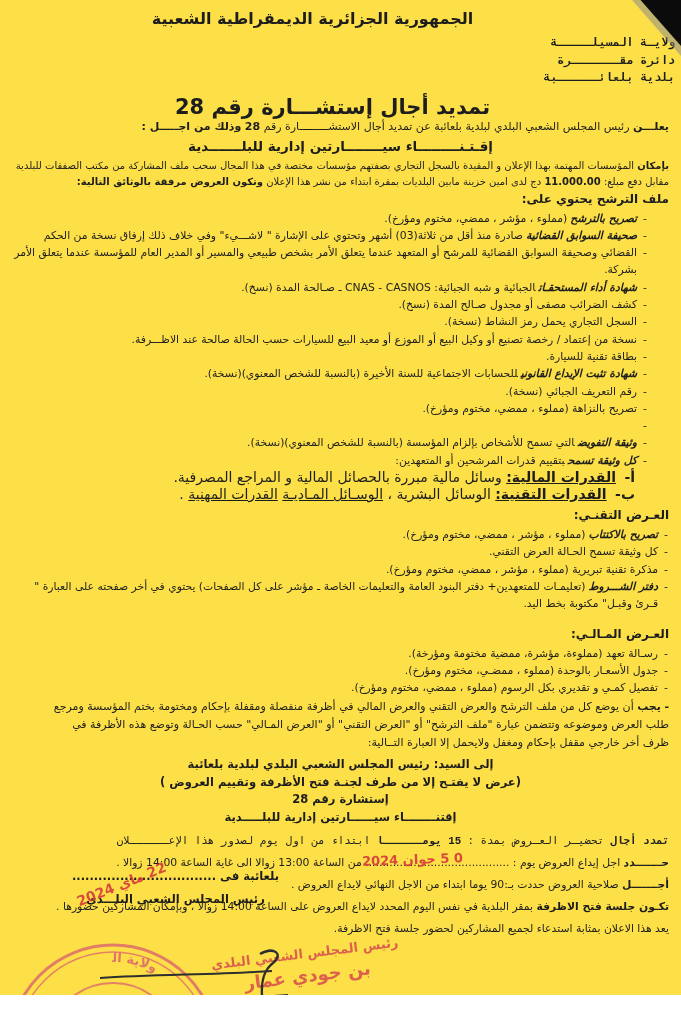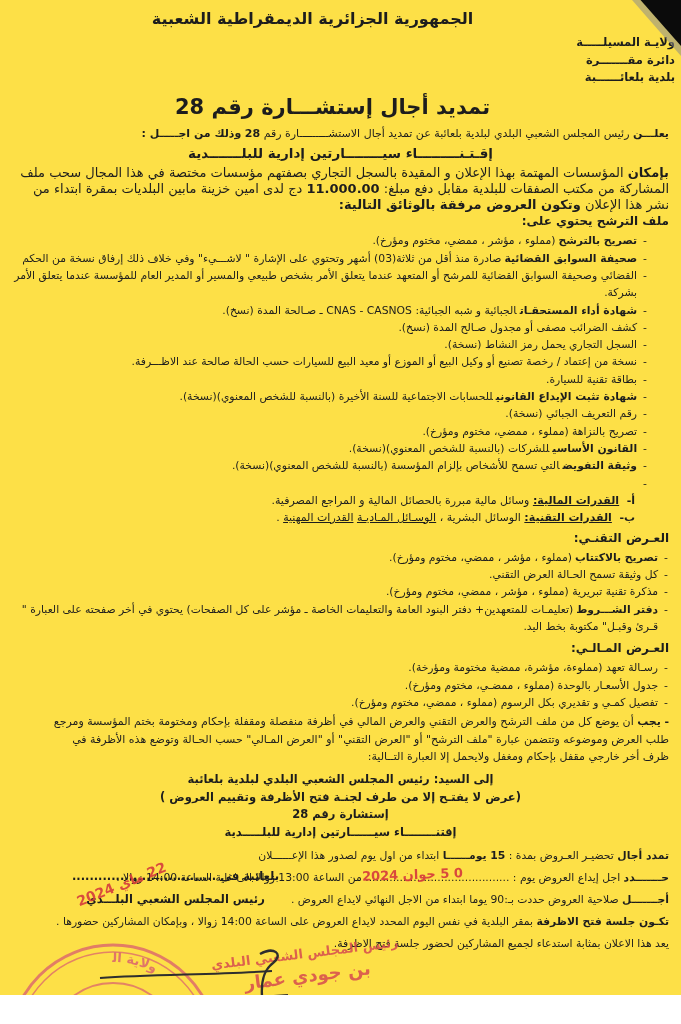--- a/index.html
+++ b/index.html
@@ -10,37 +10,37 @@
   }
   
   .corner-shadow{position:absolute;top:0;left:630px;width:51px;height:56px;background:#8d8d8d;
     clip-path:polygon(4% 0,100% 0,100% 100%);opacity:.55;}
   .corner-fold{position:absolute;top:0;left:636px;width:45px;height:48px;background:#0b0b0b;
     clip-path:polygon(10% 0,100% 0,100% 96%);}
   .edge-smudge{position:absolute;left:0;top:1004px;width:15px;height:20px;background:#979797;
     clip-path:polygon(0 0,100% 100%,0 100%);opacity:.55;}
 
   .republic{font-size:16px;font-weight:bold;text-align:center;padding-top:9px;transform:translateX(-28px);}
-  .authority{font-size:11.5px;font-weight:bold;text-align:right;line-height:17.5px;margin-top:6px;padding-left:6px;padding-right:6px;}
+  .authority{font-size:11.5px;font-weight:bold;text-align:right;line-height:17.5px;margin-top:6px;padding-left:6px;padding-right:6px;font-family:Liberation Mono, monospace;}
   .doc-title{font-size:21px;font-weight:bold;text-align:center;margin-top:8px;transform:translateX(-8px);}
 
   .line{padding:0 12px;line-height:15.5px;}
-  .intro{margin-top:7px;font-size:11px;padding-left:30px;}
+  .intro{font-size:11px;padding-left:30px;}
   .b{font-weight:bold;}
   .subject{font-size:13.5px;font-weight:bold;text-align:center;padding:3px 12px 0;line-height:19px;}
-  .notice{margin-top:2px;font-size:13px;line-height:15.8px;}
+  .notice{margin-top:2px;font-size:10px;line-height:15.8px;}
 
   .sec-heading{font-size:12px;font-weight:bold;padding:1px 12px;line-height:17px;}
   .list{padding:1px 34px 0 10px;}
   .list.flush{padding-right:13px;}
   .item{display:flex;gap:6px;font-size:10.8px;line-height:17.3px;align-items:flex-start;}
   .item .dash{flex:0 0 auto;}
-  .item .lead{font-weight:bold;margin-left:3px;}
+  .item .lead{font-weight:bold;margin-left:3px;font-style:italic;}
   .item .lead:empty{display:none;margin:0;}
-  .subitems{padding:0 46px 0 10px;font-size:11px;line-height:17px;}
+  .subitems{padding:0 46px 0 10px;font-size:14px;line-height:17px;}
   .subitems .slabel{font-weight:bold;margin-left:4px;}
   .u{text-decoration:underline;}
   .st{font-weight:bold;text-decoration:underline;}
 
   .address{margin-top:5px;text-align:center;font-weight:bold;font-size:11.5px;line-height:17.5px;}
 
   .close-line{padding:0 12px;font-size:10.8px;line-height:22px;position:relative;white-space:nowrap;}
   .close-line.center{}
   .deposit-stamp{position:absolute;left:362px;top:-3px;color:#d63c3c;font-weight:bold;font-size:13px;
     transform:rotate(-2deg);white-space:nowrap;opacity:.92;letter-spacing:1px;}
@@ -146,30 +146,30 @@
         <span><span>رقم التعريف الجبائي (نسخة).</span></span>
       </div>
 
       <div class="item">
         <span class="dash">-</span>
         <span><span>تصريح بالنزاهة (مملوء ، ممضي، مختوم ومؤرخ).</span></span>
       </div>
 
       <div class="item">
         <span class="dash">-</span>
-        <span><span class="lead">القانون الأساسي</span><span>للشركات (بالنسبة للشخص المعنوي)(نسخة).</span></span>
       </div>
 
       <div class="item">
         <span class="dash">-</span>
         <span><span class="lead">وثيقة التفويض</span><span>التي تسمح للأشخاص بإلزام المؤسسة (بالنسبة للشخص المعنوي)(نسخة).</span></span>
       </div>
 
       <div class="item">
         <span class="dash">-</span>
+        <span><span class="lead">كل وثيقة تسمح</span><span>بتقييم قدرات المرشحين أو المتعهدين:</span></span>
       </div>
     </div>
 
   <div class="subitems">
     <div>
       <span class="slabel">أ-</span>
       <span class="st">القدرات المالية:</span>
       <span>وسائل مالية مبررة بالحصائل المالية و المراجع المصرفية.</span>
     </div>
     <div>
@@ -199,21 +199,21 @@
         <span class="dash">-</span>
         <span><span>مذكرة تقنية تبريرية (مملوء ، مؤشر ، ممضي، مختوم ومؤرخ).</span></span>
       </div>
 
       <div class="item">
         <span class="dash">-</span>
         <span><span class="lead">دفتر الشـــروط</span><span>(تعليمـات للمتعهدين+ دفتر البنود العامة والتعليمات الخاصة ـ مؤشر على كل الصفحات) يحتوي في أخر صفحته على العبارة " قـرئ وقبـل" مكتوبة بخط اليد.</span></span>
       </div>
     </div>
 
-  <div class="sec-heading" style="margin-top:4px;">العـرض المـالـي:</div>
+  <div class="sec-heading" style="margin-top:12px;">العـرض المـالـي:</div>
   <div class="list flush">
 
       <div class="item">
         <span class="dash">-</span>
         <span><span>رسـالة تعهد (مملوءة، مؤشرة، ممضية مختومة ومؤرخة).</span></span>
       </div>
 
       <div class="item">
         <span class="dash">-</span>
         <span><span>جدول الأسعـار بالوحدة (مملوء ، ممضـي، مختوم ومؤرخ).</span></span>
@@ -231,21 +231,21 @@
     <span>أن يوضع كل من ملف الترشح والعرض التقني والعرض المالي في أظرفة منفصلة ومقفلة بإحكام ومختومة بختم المؤسسة ومرجع طلب العرض وموضوعه وتتضمن عبارة "ملف الترشح" أو "العرض التقني" أو "العرض المـالي" حسب الحـالة وتوضع هذه الأظرفة في ظرف أخر خارجي مقفل بإحكام ومغفل ولايحمل إلا العبارة التــالية:</span>
   </div>
 
   <div class="address">
     <div>إلى السيد: رئيس المجلس الشعبي البلدي لبلدية بلعائبة</div>
     <div>(عرض لا يفتـح إلا من طرف لجنـة فتح الأظرفة وتقييم العروض )</div>
     <div>إستشارة رقم 28</div>
     <div>إقتنــــــــاء سيــــــارتين إدارية للبلـــــدية</div>
   </div>
 
-  <div class="close-line" style="margin-top:4px;">
+  <div class="close-line" style="margin-top:4px;font-family:Liberation Mono, monospace;">
     <span class="b">تمدد أجال</span>
     <span>تحضيـر العـروض بمدة :</span>
     <span class="b">15 يومــــــا</span>
     <span>ابتداء من اول يوم لصدور هذا الإعــــــلان</span>
   </div>
 
   <div class="close-line">
     <span class="b">حـــــــدد</span>
     <span>اجل إيداع العروض يوم :</span>
     <span>..........................................</span>

